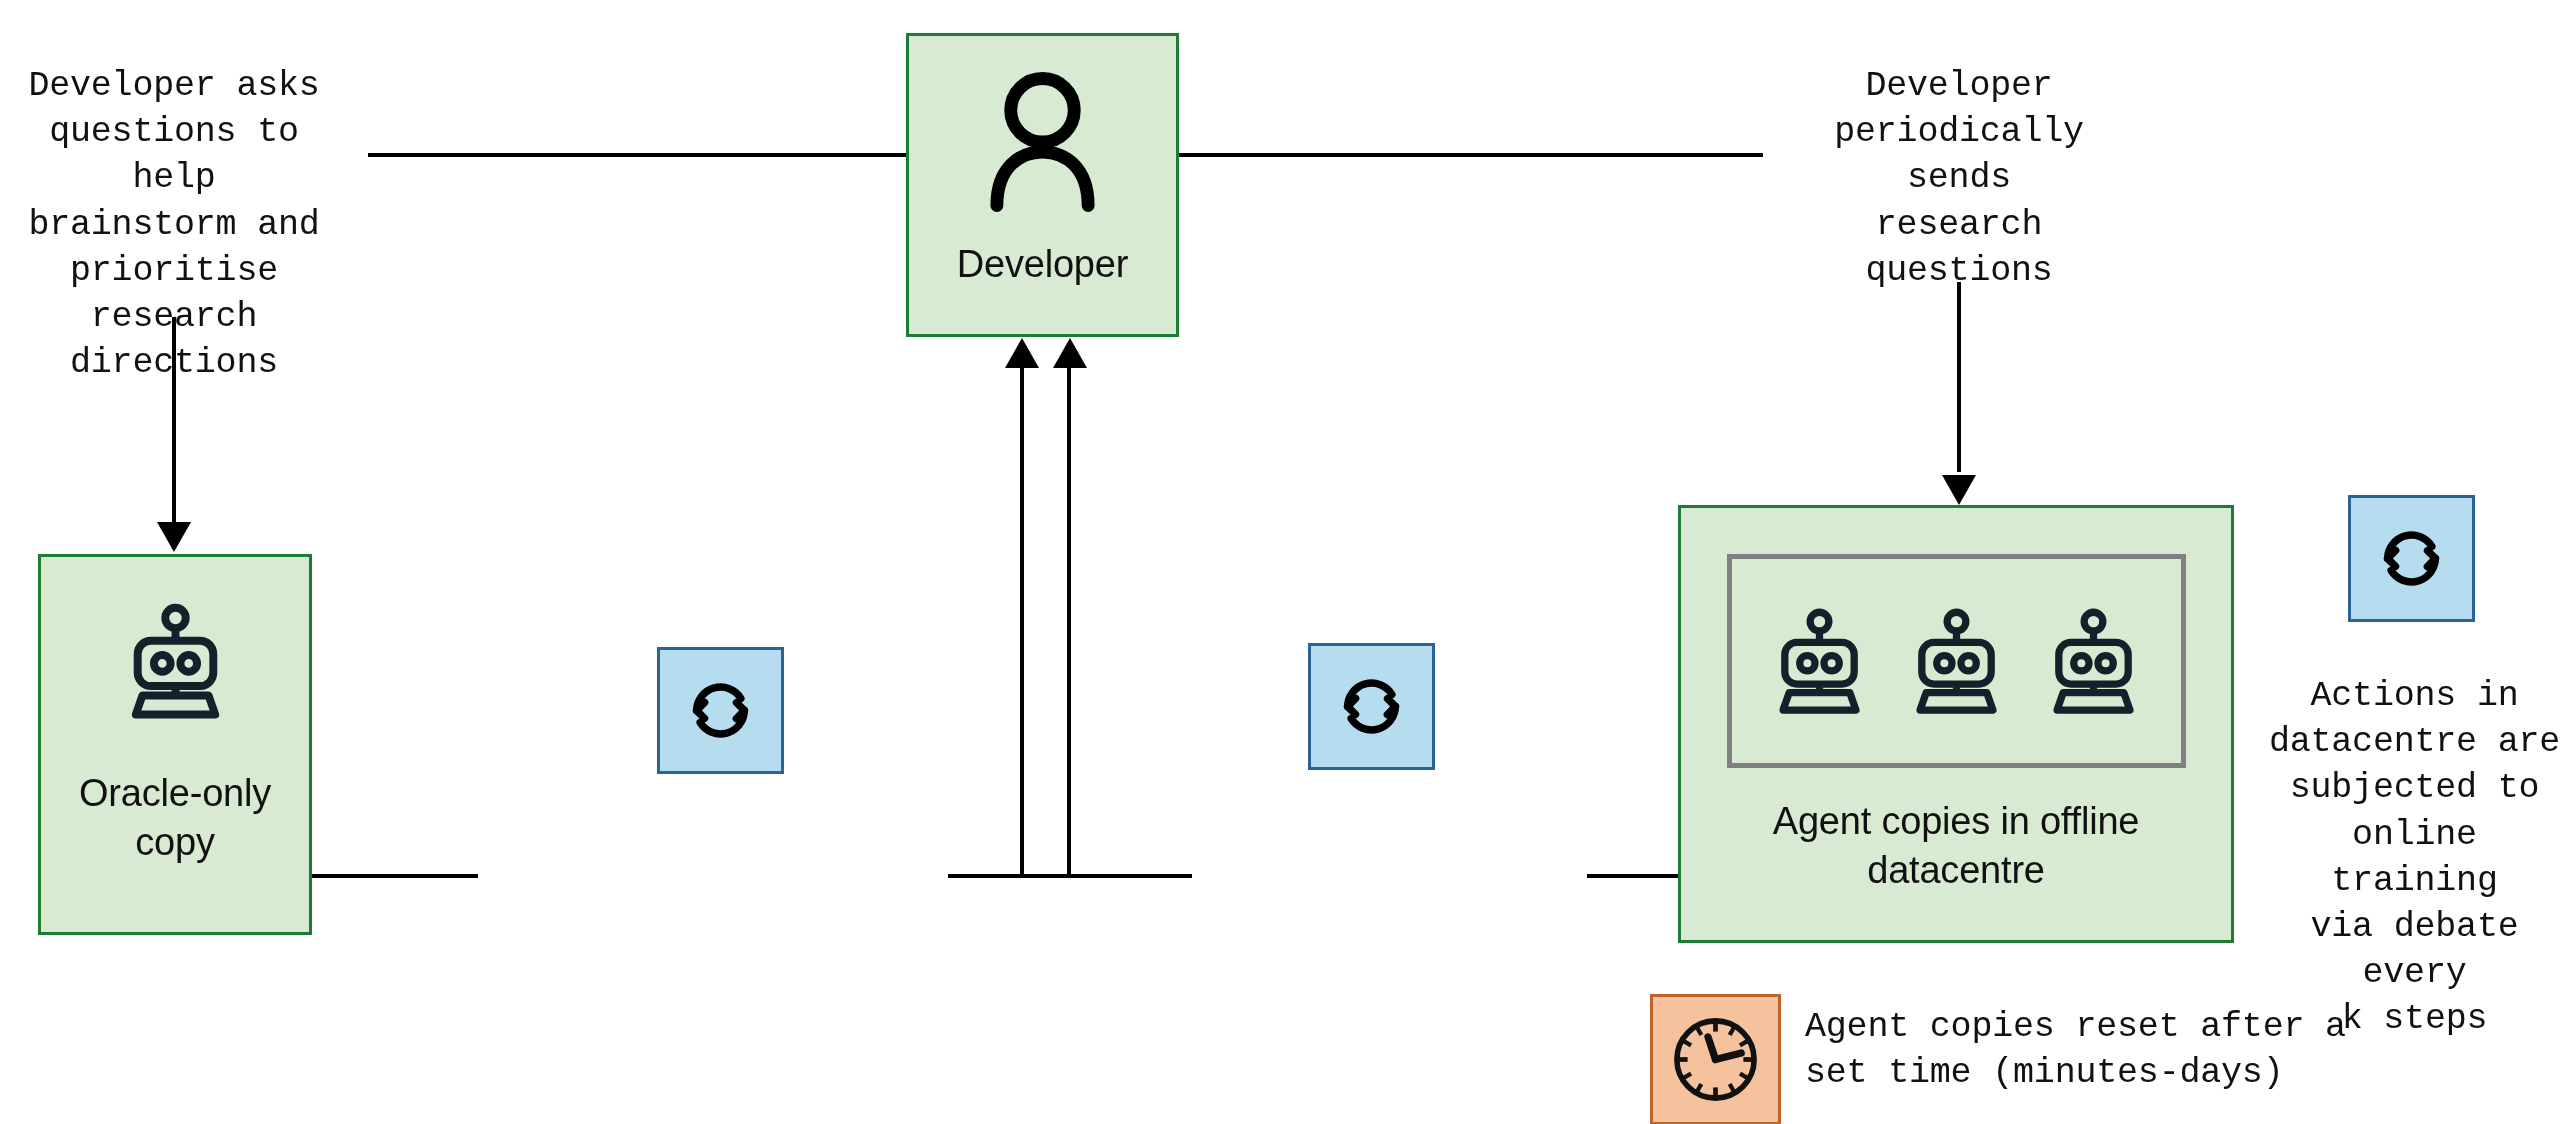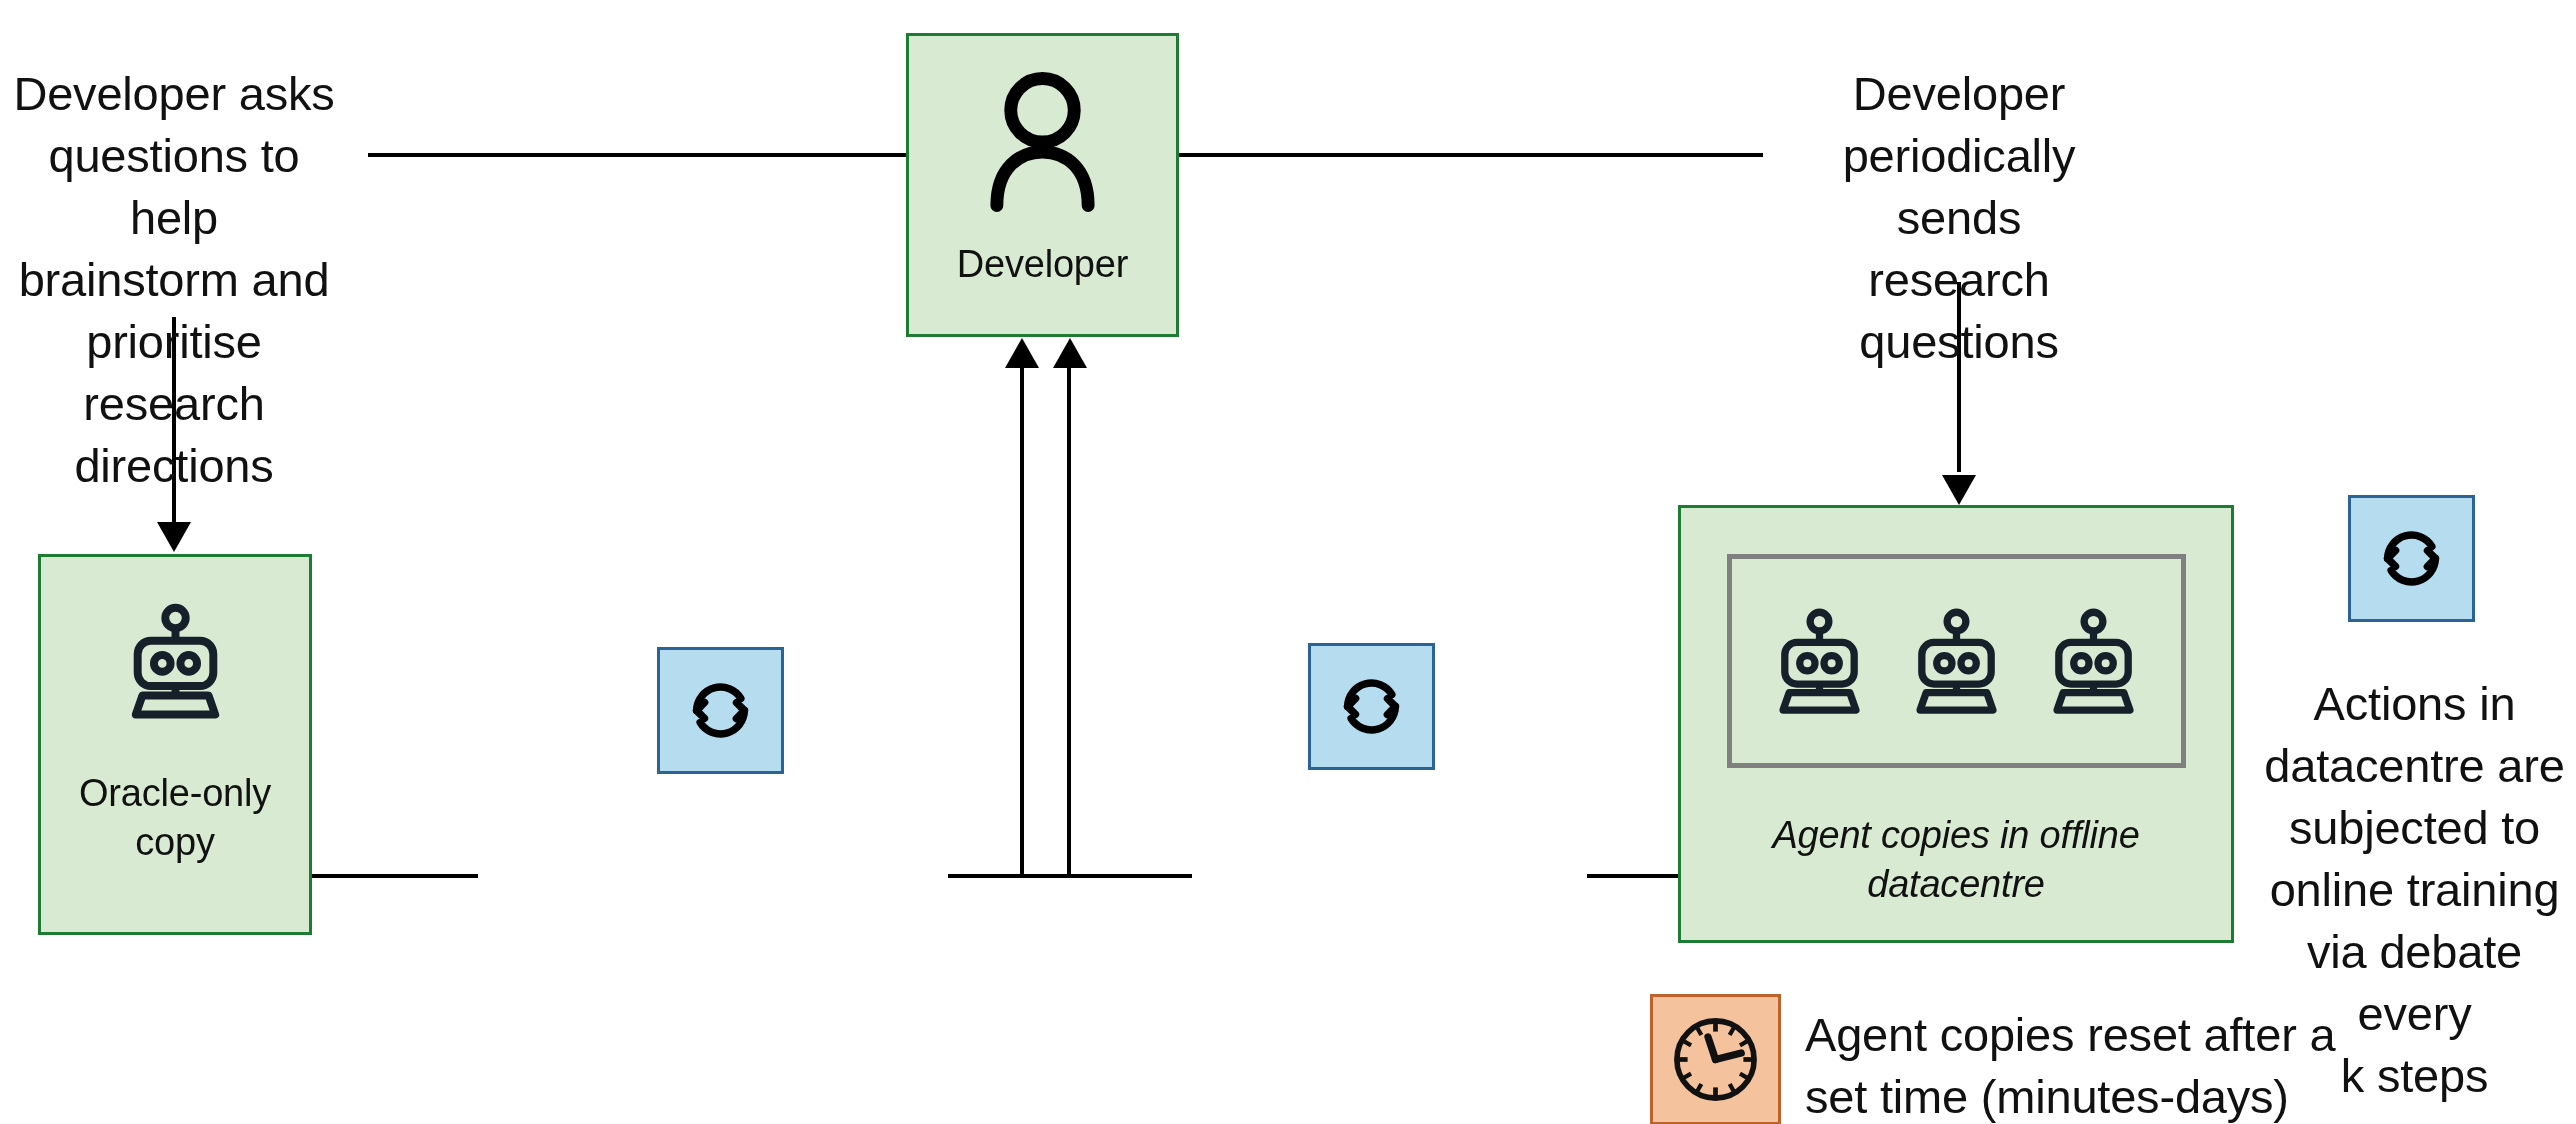--- a/index.html
+++ b/index.html
@@ -32,26 +32,27 @@
   .node-label {
     font-size: 38px;
     color: #111111;
     text-align: center;
     line-height: 1.28;
     letter-spacing: -0.2px;
   }
 
   
   .caption {
-    font-size: 47px;
+    font-size: 35px;
     color: #111111;
     text-align: center;
     line-height: 1.32;
     letter-spacing: -0.2px;
     white-space: pre-line;
+    font-family: Liberation Mono, monospace;
   }
   .caption-left {
     text-align: left;
   }
 
   
   .badge-blue {
     background: #b6dcf0;
     border: 3px solid #2a6496;
     box-sizing: border-box;
@@ -185,21 +186,21 @@
           <circle cx="32" cy="9" r="5.4" fill="none" stroke="#15202b" stroke-width="4.2"></circle>
           <line x1="32" y1="14.4" x2="32" y2="21" stroke="#15202b" stroke-width="4.2"></line>
           <rect x="12" y="21" width="40" height="24" rx="7" ry="7" fill="none" stroke="#15202b" stroke-width="4.2"></rect>
           <circle cx="25" cy="33" r="4.4" fill="none" stroke="#15202b" stroke-width="4.2"></circle>
           <circle cx="39" cy="33" r="4.4" fill="none" stroke="#15202b" stroke-width="4.2"></circle>
           <line x1="32" y1="45" x2="32" y2="50" stroke="#15202b" stroke-width="4.2"></line>
           <path d="M11 60 L14.5 50 L49.5 50 L53 60 Z" fill="none" stroke="#15202b" stroke-width="4.2" stroke-linejoin="round"></path>
         </svg>
       </span>
     </div>
-    <span class="node-label" style="margin-top:43px; white-space:pre-line;font-style:italic;">Agent copies in offline
+    <span class="node-label" style="margin-top:29px; white-space:pre-line;">Agent copies in offline
 datacentre</span>
   </div>
 
   <div class="abs caption" style="left:6px; top:63px; width:336px;">Developer asks
 questions to help
 brainstorm and
 prioritise research
 directions</div>
 
   <div class="abs caption" style="left:1791px; top:63px; width:336px;">Developer

